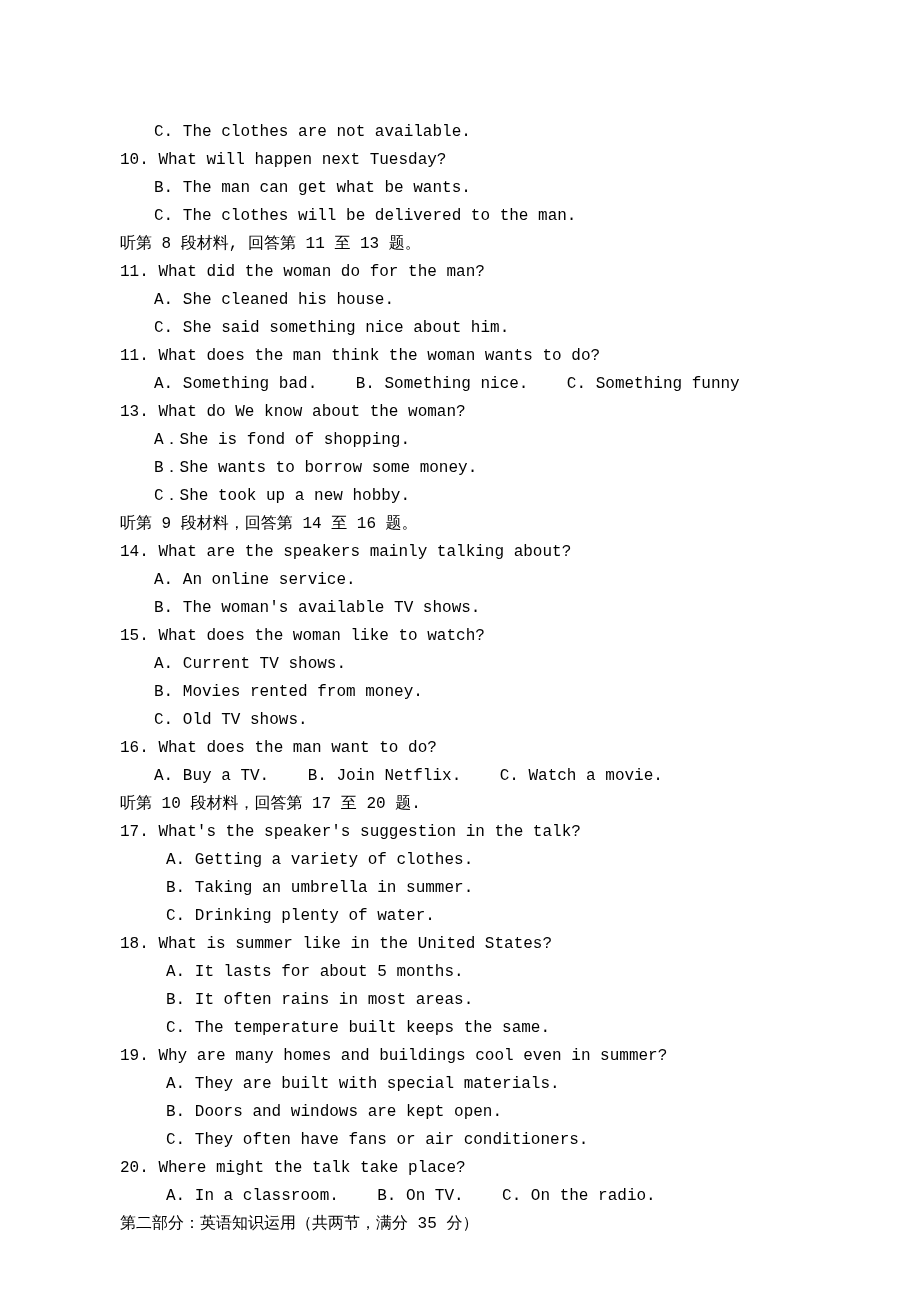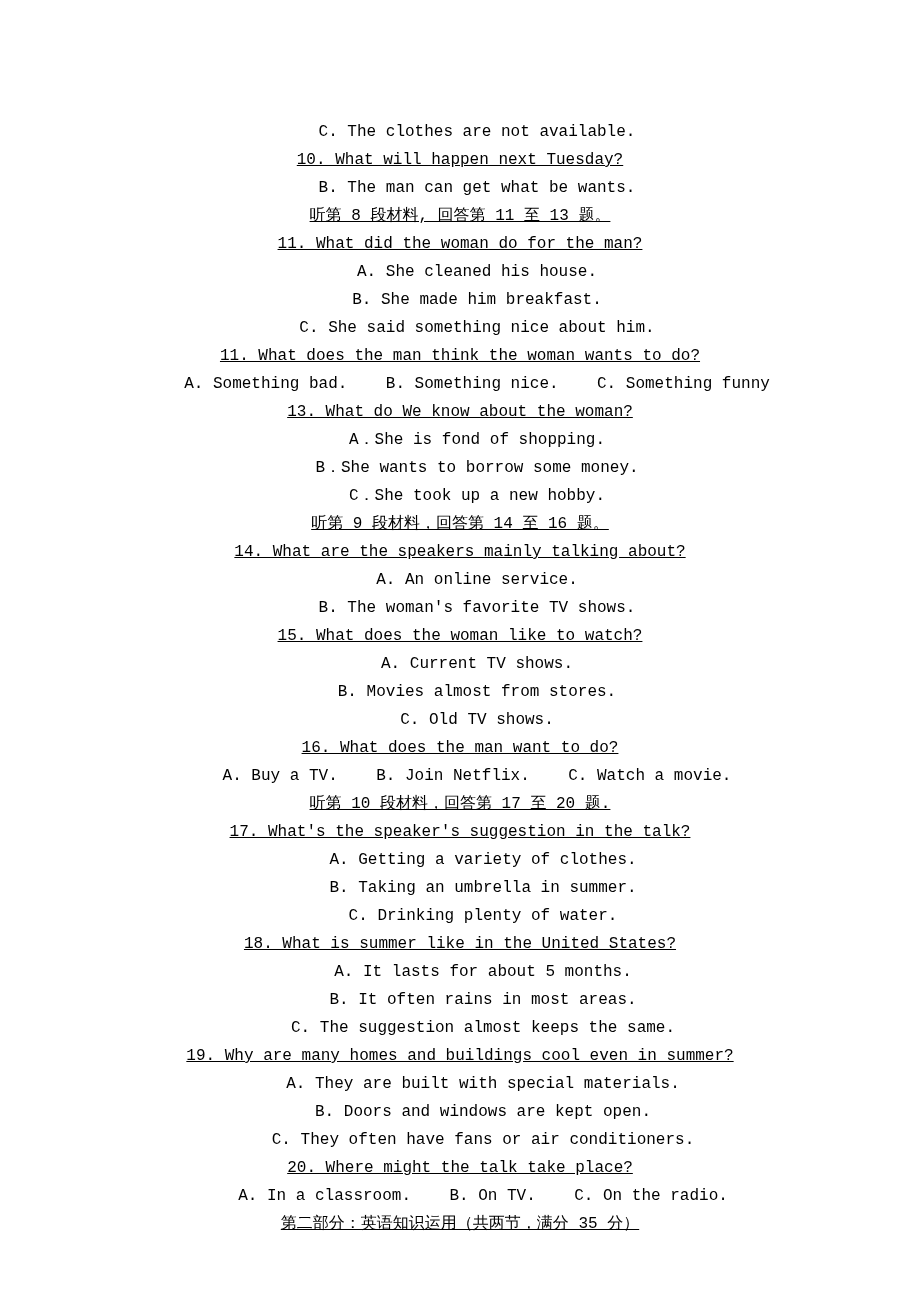--- a/index.html
+++ b/index.html
@@ -11,63 +11,62 @@
   body {
     font-family: "SimSun", "宋体", "Courier New", monospace;
     font-size: 16px;
     line-height: 1.75;
     color: #000000;
     padding: 118px 120px 80px 120px;
     box-sizing: border-box;
   }
   .line {
     white-space: pre;
-    text-align: center;
   }
-  .indent-0 { padding-left: 0; text-decoration: underline; }
+  .indent-0 { padding-left: 0; }
   .indent-1 { padding-left: 34px; }
   .indent-2 { padding-left: 46px; }
 </style>
 </head>
 <body>
 
 <div id="doc">
     <div class="line indent-1">C. The clothes are not available.</div>
     <div class="line indent-0">10. What will happen next Tuesday?</div>
     <div class="line indent-1">B. The man can get what be wants.</div>
+    <div class="line indent-1">C. The clothes will be delivered to the man.</div>
     <div class="line indent-0">听第 8 段材料, 回答第 11 至 13 题。</div>
     <div class="line indent-0">11. What did the woman do for the man?</div>
     <div class="line indent-1">A. She cleaned his house.</div>
-    <div class="line indent-1">B. She made him breakfast.</div>
     <div class="line indent-1">C. She said something nice about him.</div>
     <div class="line indent-0">11. What does the man think the woman wants to do?</div>
     <div class="line indent-1">A. Something bad.    B. Something nice.    C. Something funny</div>
     <div class="line indent-0">13. What do We know about the woman?</div>
     <div class="line indent-1">A．She is fond of shopping.</div>
     <div class="line indent-1">B．She wants to borrow some money.</div>
     <div class="line indent-1">C．She took up a new hobby.</div>
     <div class="line indent-0">听第 9 段材料，回答第 14 至 16 题。</div>
     <div class="line indent-0">14. What are the speakers mainly talking about?</div>
     <div class="line indent-1">A. An online service.</div>
-    <div class="line indent-1">B. The woman's favorite TV shows.</div>
+    <div class="line indent-1">B. The woman's available TV shows.</div>
     <div class="line indent-0">15. What does the woman like to watch?</div>
     <div class="line indent-1">A. Current TV shows.</div>
-    <div class="line indent-1">B. Movies almost from stores.</div>
+    <div class="line indent-1">B. Movies rented from money.</div>
     <div class="line indent-1">C. Old TV shows.</div>
     <div class="line indent-0">16. What does the man want to do?</div>
     <div class="line indent-1">A. Buy a TV.    B. Join Netflix.    C. Watch a movie.</div>
     <div class="line indent-0">听第 10 段材料，回答第 17 至 20 题.</div>
     <div class="line indent-0">17. What's the speaker's suggestion in the talk?</div>
     <div class="line indent-2">A. Getting a variety of clothes.</div>
     <div class="line indent-2">B. Taking an umbrella in summer.</div>
     <div class="line indent-2">C. Drinking plenty of water.</div>
     <div class="line indent-0">18. What is summer like in the United States?</div>
     <div class="line indent-2">A. It lasts for about 5 months.</div>
     <div class="line indent-2">B. It often rains in most areas.</div>
-    <div class="line indent-2">C. The suggestion almost keeps the same.</div>
+    <div class="line indent-2">C. The temperature built keeps the same.</div>
     <div class="line indent-0">19. Why are many homes and buildings cool even in summer?</div>
     <div class="line indent-2">A. They are built with special materials.</div>
     <div class="line indent-2">B. Doors and windows are kept open.</div>
     <div class="line indent-2">C. They often have fans or air conditioners.</div>
     <div class="line indent-0">20. Where might the talk take place?</div>
     <div class="line indent-2">A. In a classroom.    B. On TV.    C. On the radio.</div>
     <div class="line indent-0">第二部分：英语知识运用（共两节，满分 35 分）</div>
   </div>
 
 </body></html>

